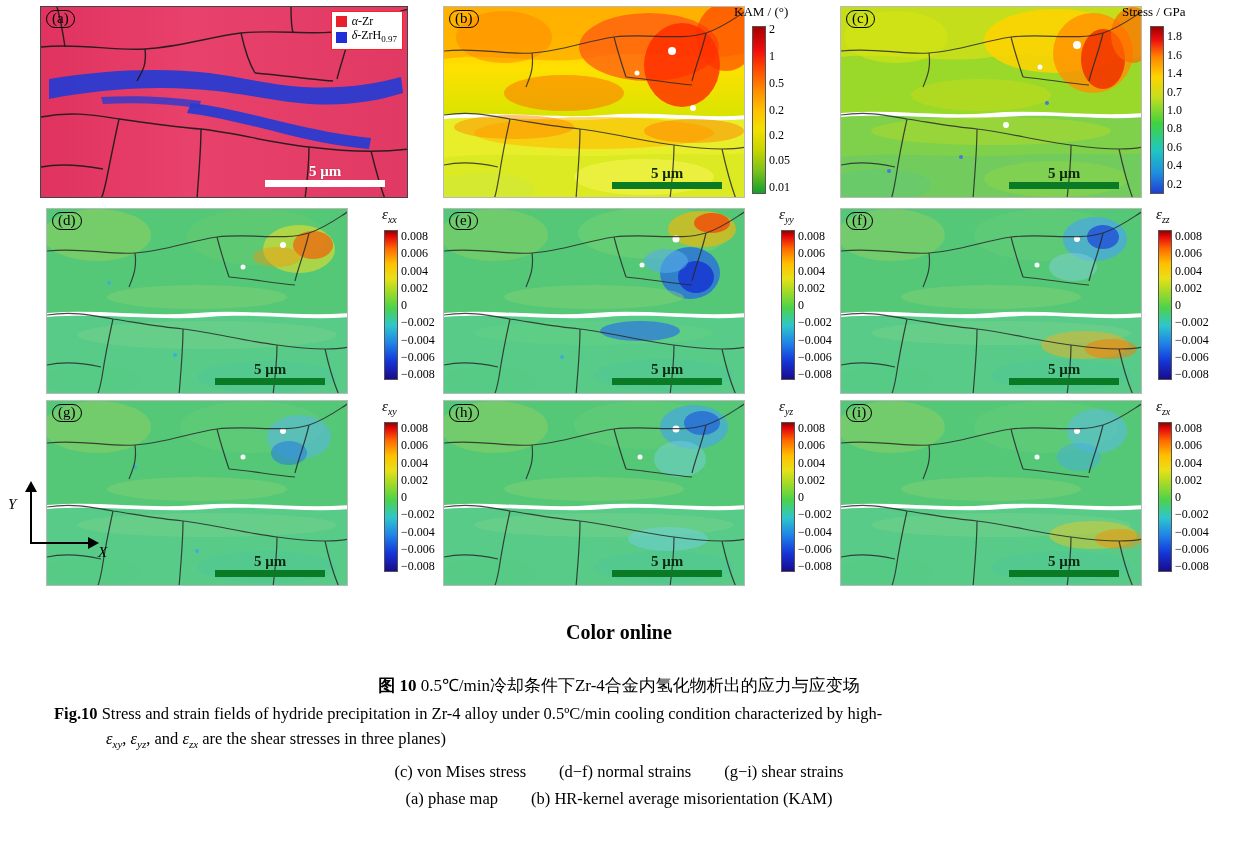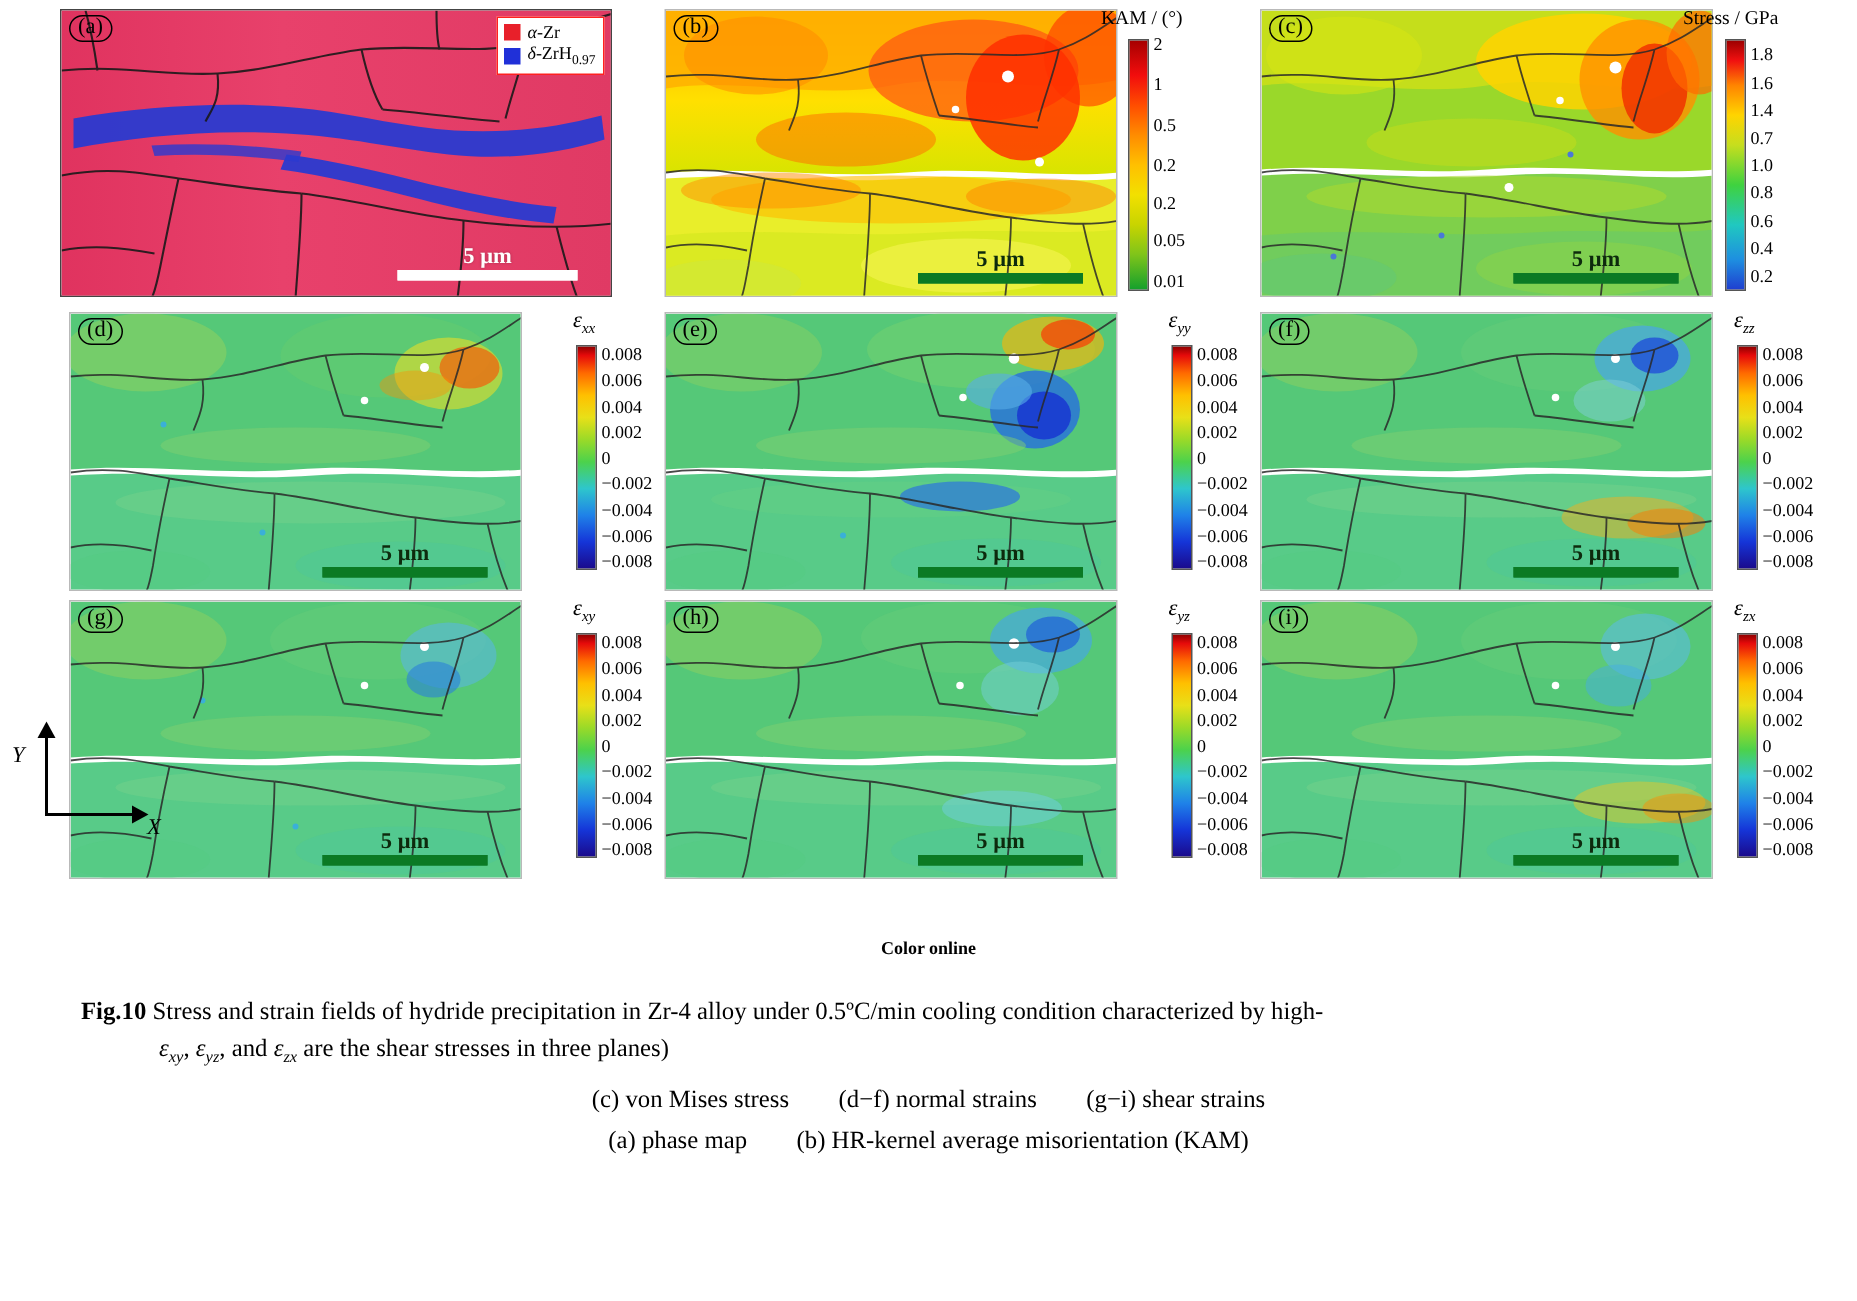--- a/index.html
+++ b/index.html
@@ -218,22 +218,22 @@
     left: 0;
     top: 620px;
     width: 1238px;
     text-align: center;
     font-family: "Liberation Serif", serif;
     font-size: 16.5px;
     line-height: 25px;
   }
   .color-online {
     font-weight: bold;
-    font-size: 12px;
-    margin-bottom: 16px;
+    font-size: 20px;
+    margin-bottom: 28px;
   }
   .cap-cn { font-size: 17px; margin-bottom: 3px; }
   .cap-cn b { font-weight: bold; }
   .cap-en {
     width: 1130px;
     margin: 0 auto;
     text-align: left;
     text-indent: 0;
   }
   .cap-en .lead { font-weight: bold; }
@@ -796,20 +796,23 @@
     <div class="arrow-right"></div>
     <div class="lbl-y">Y</div>
     <div class="lbl-x">X</div>
   </div>
 
 </div>
 
 <div class="caption">
   <div class="color-online">Color online</div>
 
+  <div class="cap-cn">
+    <b>图 10</b><span> 0.5℃/min冷却条件下Zr-4合金内氢化物析出的应力与应变场</span>
+  </div>
 
   <div class="cap-en">
     <span class="lead">Fig.10</span><span> Stress and strain fields of hydride precipitation in Zr-4 alloy under 0.5ºC/min cooling condition characterized by high-</span>
     <span class="l3"><span class="eps">ε<span class="sub">xy</span></span>, <span class="eps">ε<span class="sub">yz</span></span>, and <span class="eps">ε<span class="sub">zx</span></span><span> are the shear stresses in three planes)</span></span>
   </div>
 
   <div class="cap-sub">(c) von Mises stress  (d−f) normal strains  (g−i) shear strains</div>
   <div class="cap-sub">(a) phase map  (b) HR-kernel average misorientation (KAM)</div>
 </div>
 

